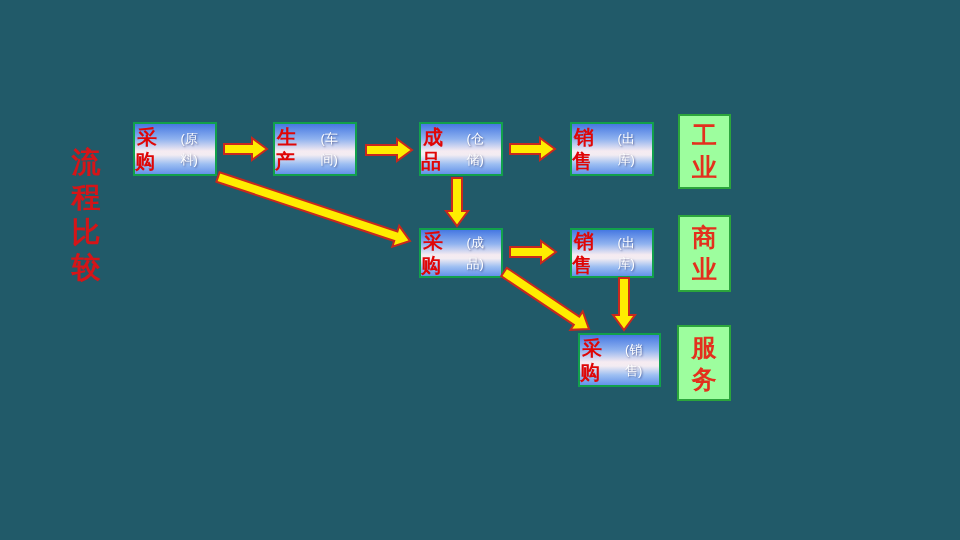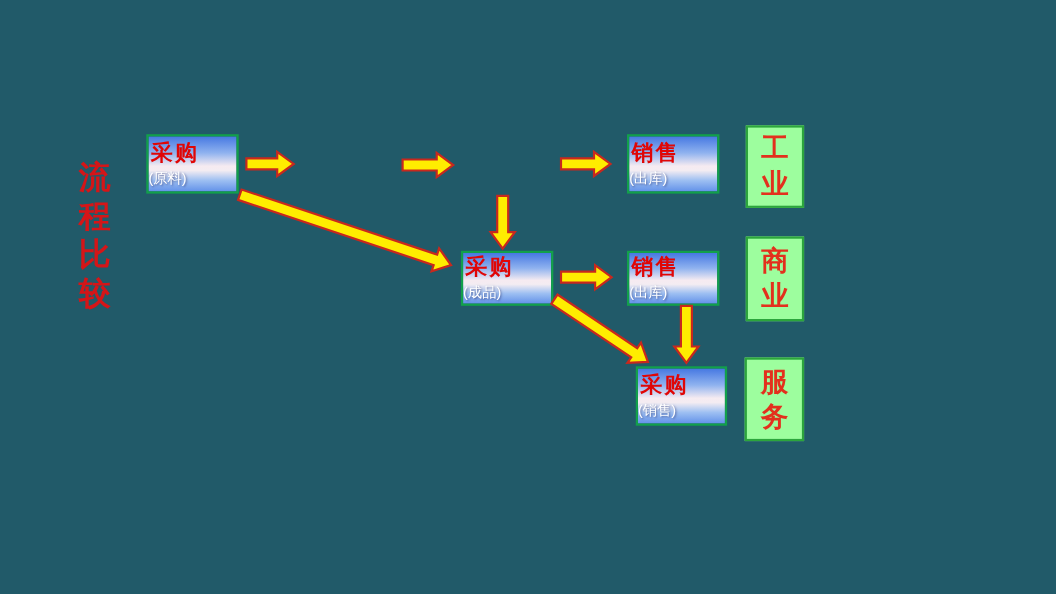--- a/index.html
+++ b/index.html
@@ -13,21 +13,21 @@
     overflow:hidden;font-family:"Liberation Sans",sans-serif;
   }
   .vtitle{
     position:absolute;left:66px;top:146px;width:40px;
     display:flex;flex-direction:column;align-items:center;gap:2px;
   }
   .vtitle span{color:var(--title-color);font-size:29px;line-height:33px;font-weight:600;}
   .pbox{
     position:absolute;box-sizing:border-box;border:2px solid var(--box-border);
     background:linear-gradient(180deg,#4678e2 0%,#8fb2ef 30%,#f6ebf1 54%,#f3ecf2 62%,#9dbff2 80%,#6392e9 100%);
-    display:flex;flex-direction:column;align-items:flex-start;justify-content:center;
+    display:flex;align-items:center;justify-content:center;
   }
   .pbox .l1{color:var(--box-red);font-size:20px;font-weight:bold;letter-spacing:2px;line-height:24px;text-indent:2px;}
   .pbox .l2{color:var(--box-white);font-size:13px;line-height:21px;text-shadow:1px 1px 2px rgba(10,10,70,.5);}
   .gbox{
     position:absolute;box-sizing:border-box;background:var(--cat-fill);
     border:2px solid var(--cat-border);
     display:flex;flex-direction:column;align-items:center;justify-content:center;gap:3px;
   }
   .gbox span{color:var(--cat-text);font-size:25px;font-weight:bold;line-height:29px;}
   #arrow-layer{position:absolute;left:0;top:0;pointer-events:none;}
@@ -40,20 +40,28 @@
   <div class="vtitle">
     <span>流</span>
     <span>程</span>
     <span>比</span>
     <span>较</span>
   </div>
 
   <div class="pbox" style="left:133px;top:122px;width:84px;height:54px;">
     <span class="l1">采购</span>
     <span class="l2">(原料)</span>
+  </div>
+  <div class="pbox" style="left:273px;top:122px;width:84px;height:54px;">
+    <span class="l1">生产</span>
+    <span class="l2">(车间)</span>
+  </div>
+  <div class="pbox" style="left:419px;top:122px;width:84px;height:54px;">
+    <span class="l1">成品</span>
+    <span class="l2">(仓储)</span>
   </div>
   <div class="pbox" style="left:570px;top:122px;width:84px;height:54px;">
     <span class="l1">销售</span>
     <span class="l2">(出库)</span>
   </div>
 
   <div class="pbox" style="left:419px;top:228px;width:84px;height:50px;">
     <span class="l1">采购</span>
     <span class="l2">(成品)</span>
   </div>

